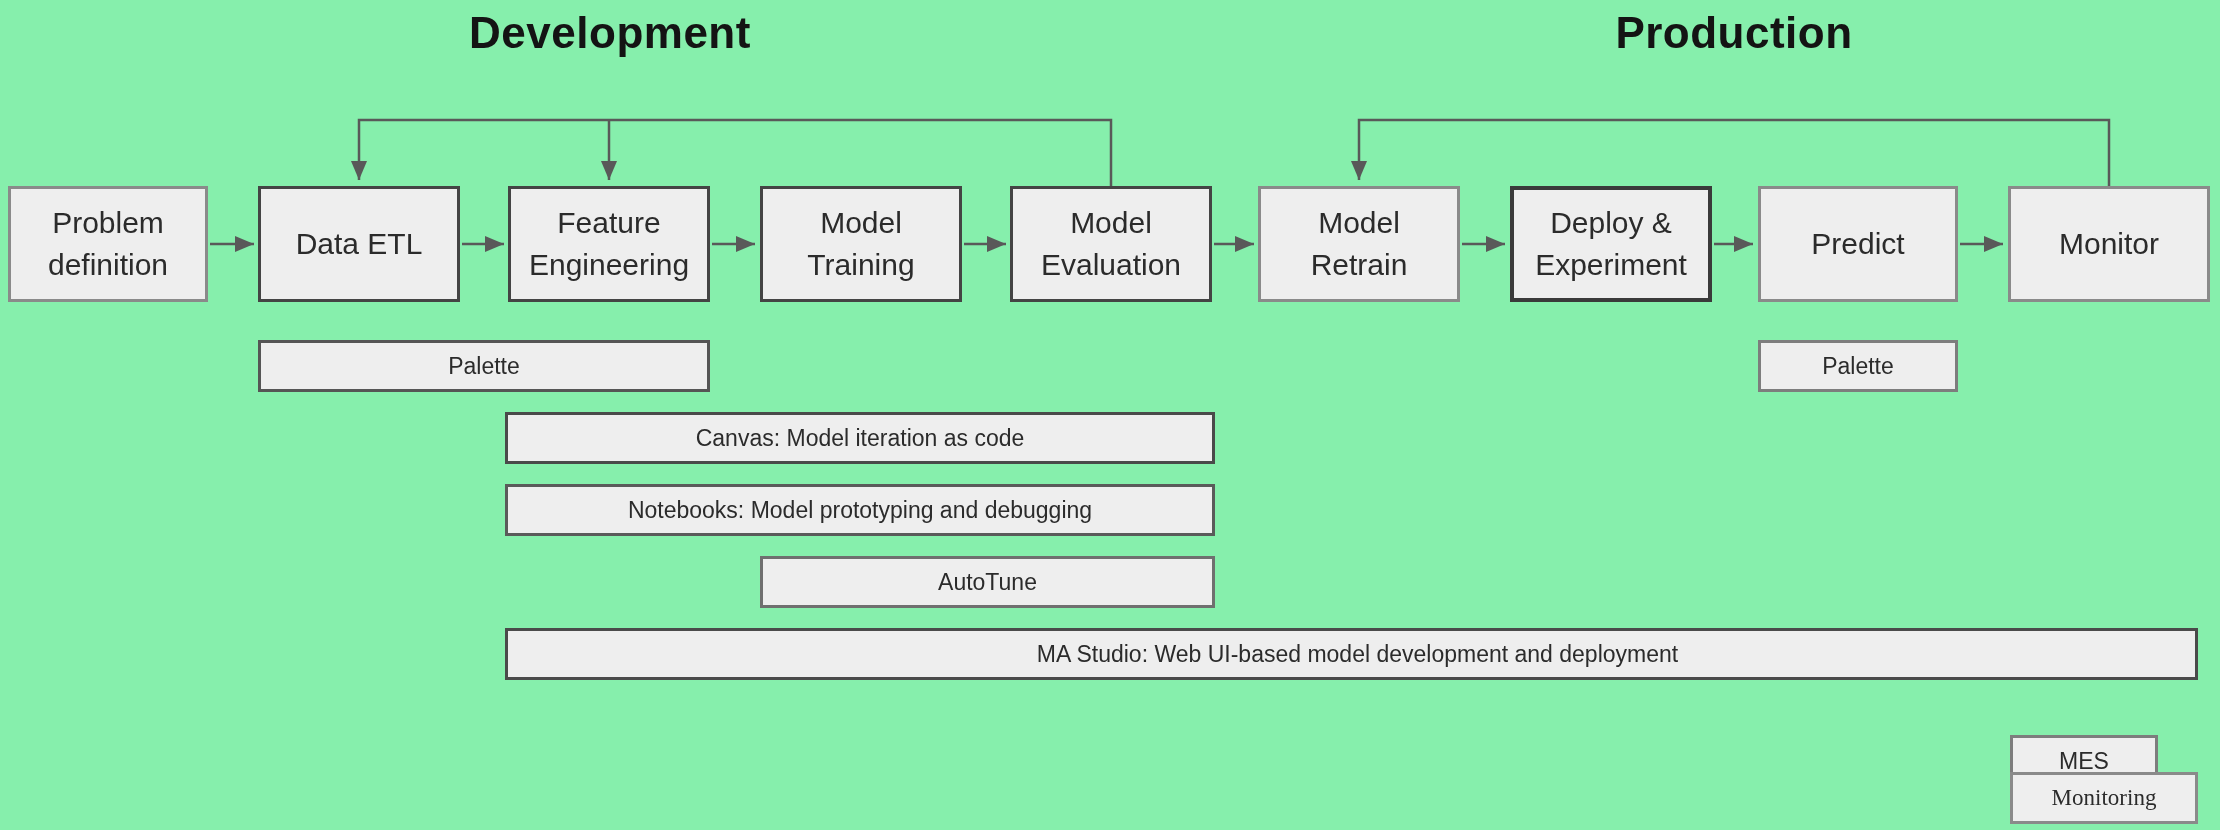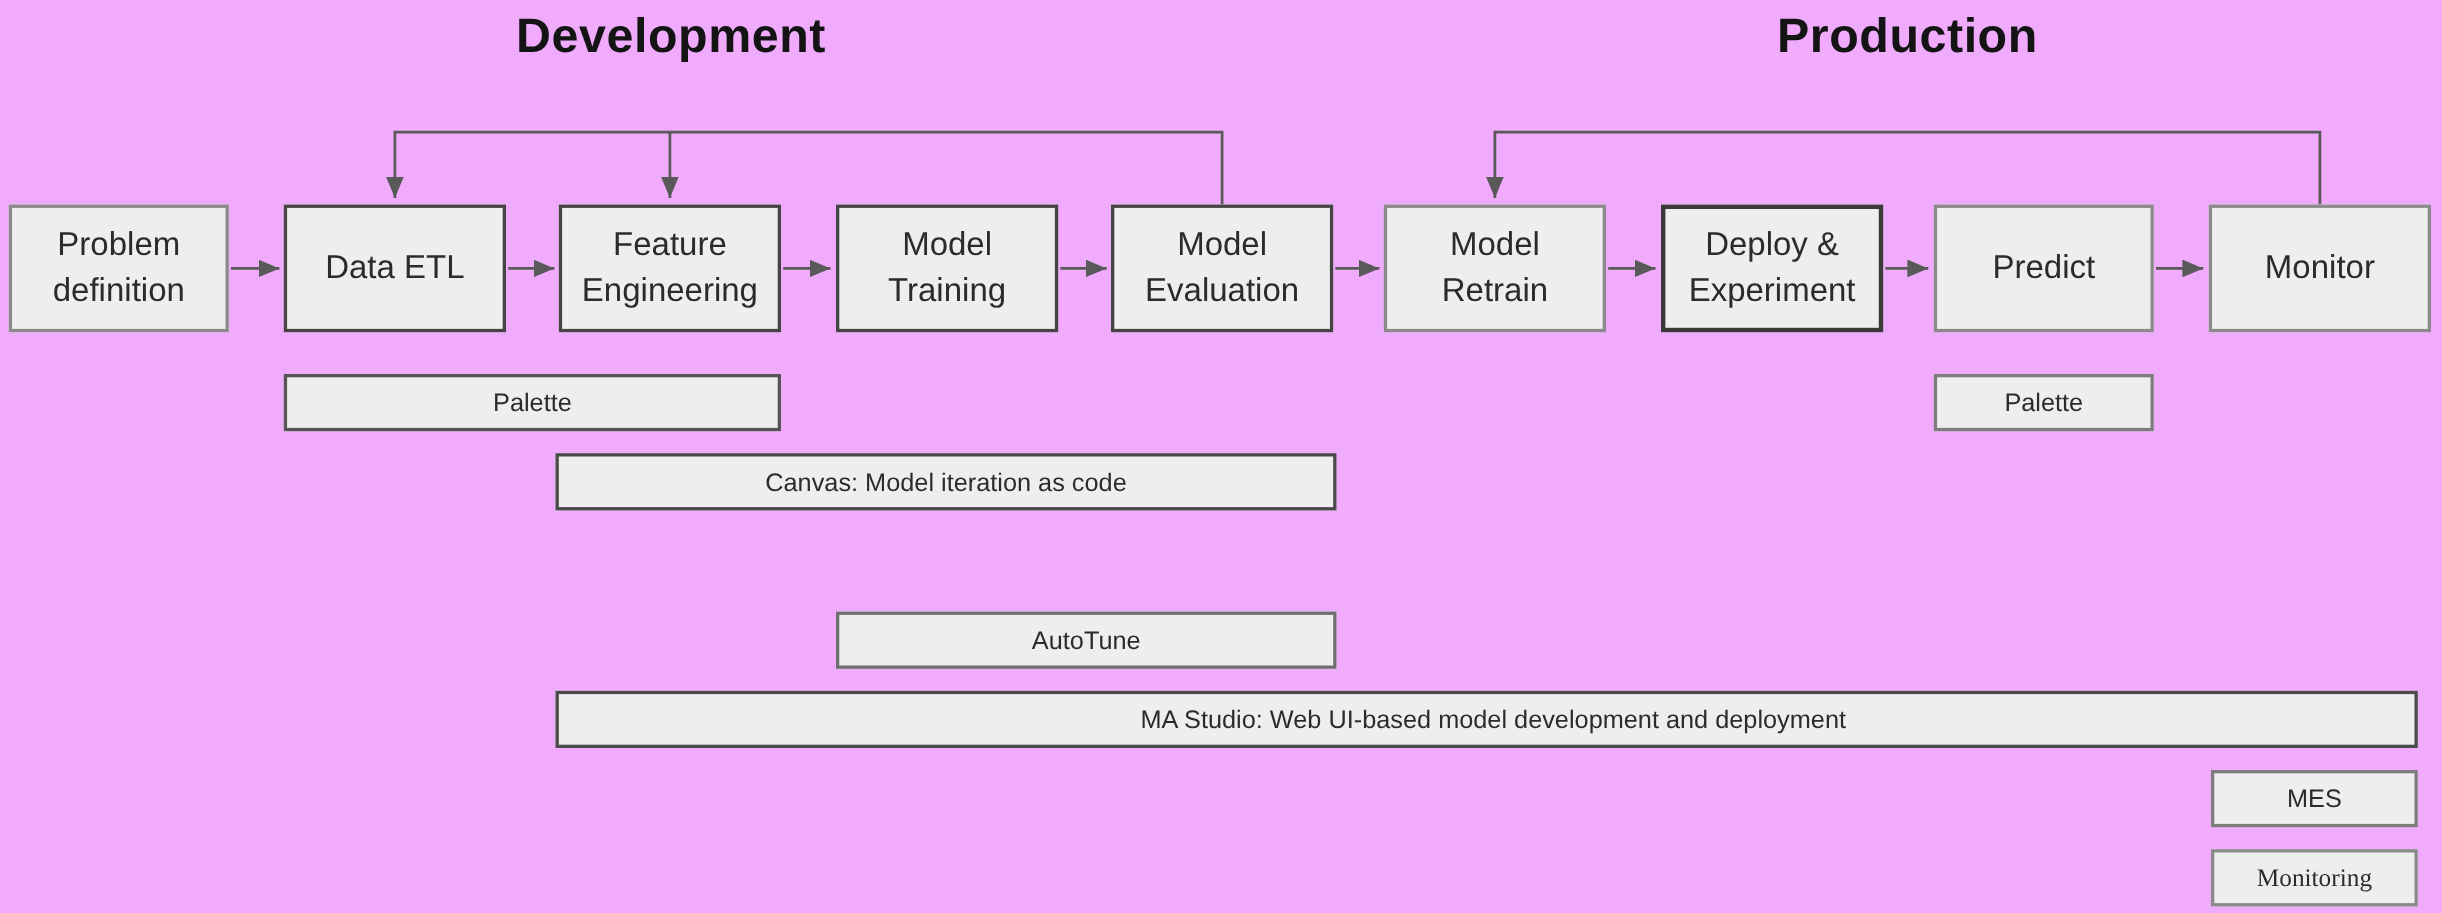--- a/index.html
+++ b/index.html
@@ -5,21 +5,21 @@
   html, body {
     margin: 0;
     padding: 0;
     background: #ffffff;
     font-family: "Liberation Sans", sans-serif;
   }
   #canvas {
     position: relative;
     width: 2220px;
     height: 830px;
-    background: #f0abfc;
+    background: #86efac;
     overflow: hidden;
   }
   .section-title {
     position: absolute;
     top: 8px;
     font-size: 44px;
     font-weight: 700;
     color: #141414;
     text-align: center;
     letter-spacing: 0.5px;
@@ -68,21 +68,21 @@
     color: #2b2b2b;
     white-space: nowrap;
   }
   #bar-palette-dev  { left: 258px;  width: 452px;  top: 340px; border-color: #555555; }
   #bar-palette-prod { left: 1758px; width: 200px;  top: 340px; border-color: #7d7d7d; }
   #bar-canvas       { left: 505px;  width: 710px;  top: 412px; border-color: #4a4a4a; }
   #bar-notebooks    { left: 505px;  width: 710px;  top: 484px; border-color: #5a5a5a; }
   #bar-autotune     { left: 760px;  width: 455px;  top: 556px; border-color: #6f6f6f; }
   #bar-mastudio     { left: 505px;  width: 1693px; top: 628px; border-color: #4a4a4a; padding-left: 12px; }
   #bar-unifiedapi   { left: 505px;  width: 1460px; top: 700px; border-color: #7d7d7d; }
-  #bar-mes          { left: 2010px; width: 188px;  top: 700px; border-color: #7d7d7d; }
+  #bar-mes          { left: 2010px; width: 148px;  top: 735px; border-color: #7d7d7d; }
   #bar-ops          { left: 1510px; width: 455px;  top: 772px; border-color: #4a4a4a; }
   #bar-monitoring   { left: 2010px; width: 188px;  top: 772px; border-color: #8a8a8a; font-family: Liberation Serif, serif; }
 
   #connectors {
     position: absolute;
     left: 0; top: 0;
     pointer-events: none;
   }
 </style>
 </head>
@@ -153,20 +153,23 @@
 
   <div class="bar" id="bar-palette-dev">
     <span>Palette</span>
   </div>
   <div class="bar" id="bar-palette-prod">
     <span>Palette</span>
   </div>
   <div class="bar" id="bar-canvas">
     <span>Canvas: Model iteration as code</span>
   </div>
+  <div class="bar" id="bar-notebooks">
+    <span>Notebooks: Model prototyping and debugging</span>
+  </div>
   <div class="bar" id="bar-autotune">
     <span>AutoTune</span>
   </div>
   <div class="bar" id="bar-mastudio">
     <span>MA Studio: Web UI-based model development and deployment</span>
   </div>
   <div class="bar" id="bar-mes">
     <span>MES</span>
   </div>
   <div class="bar" id="bar-monitoring">

